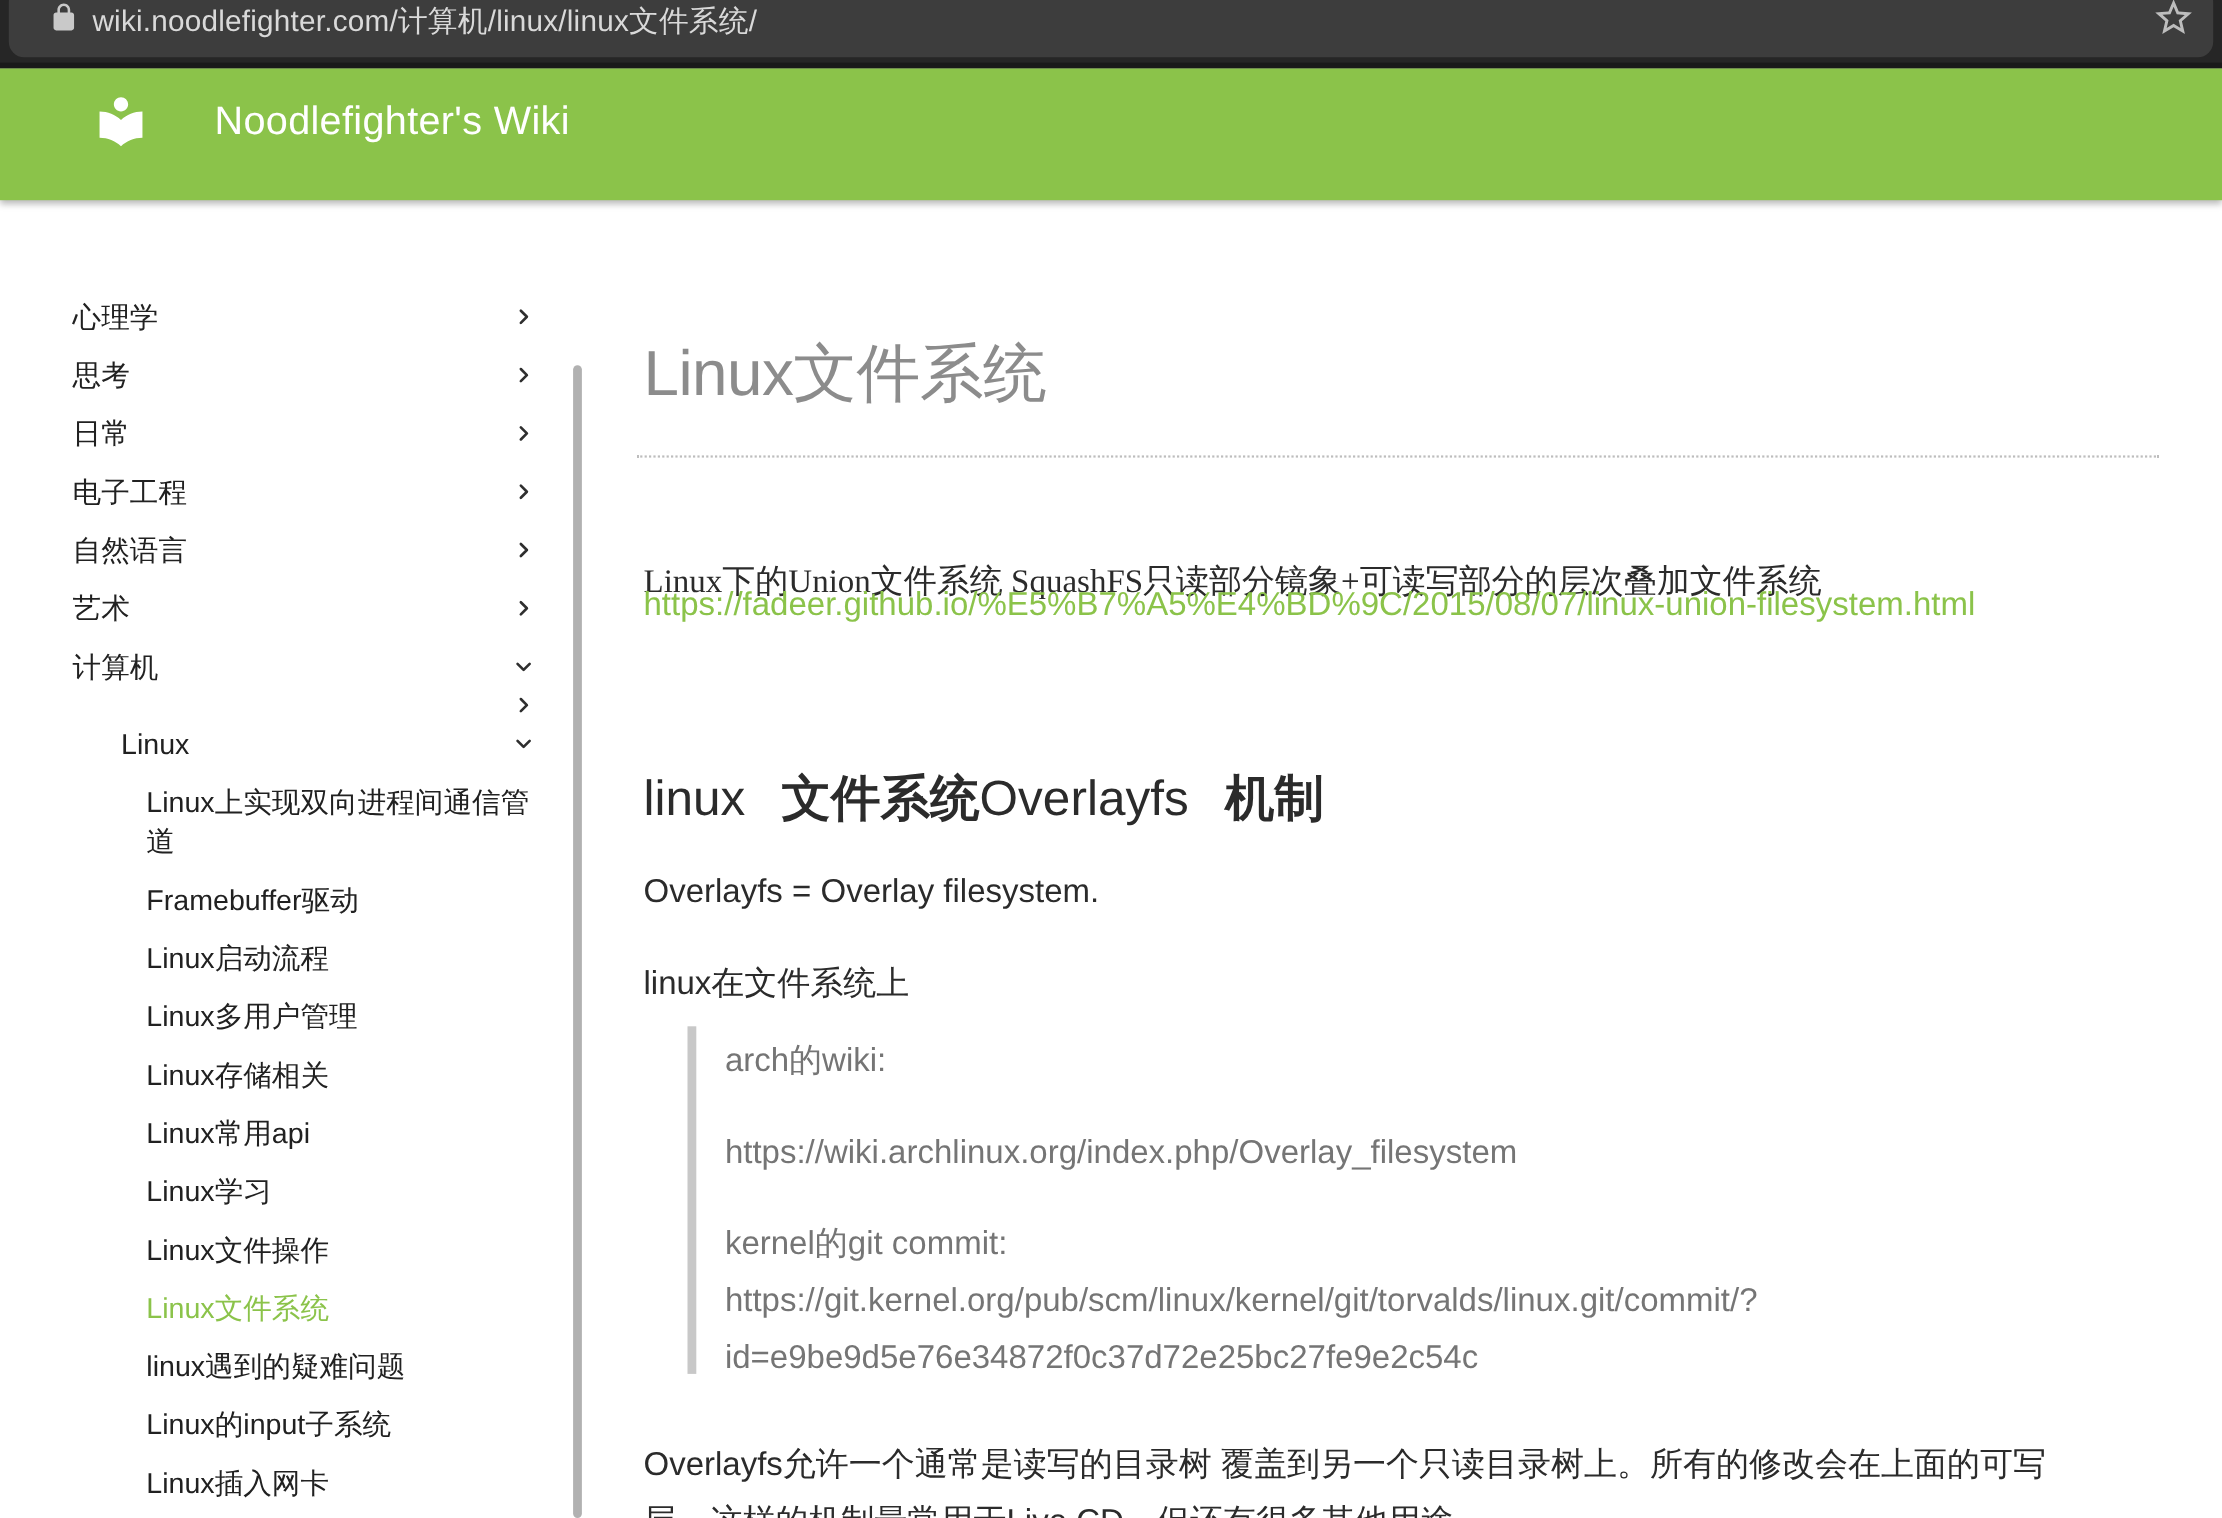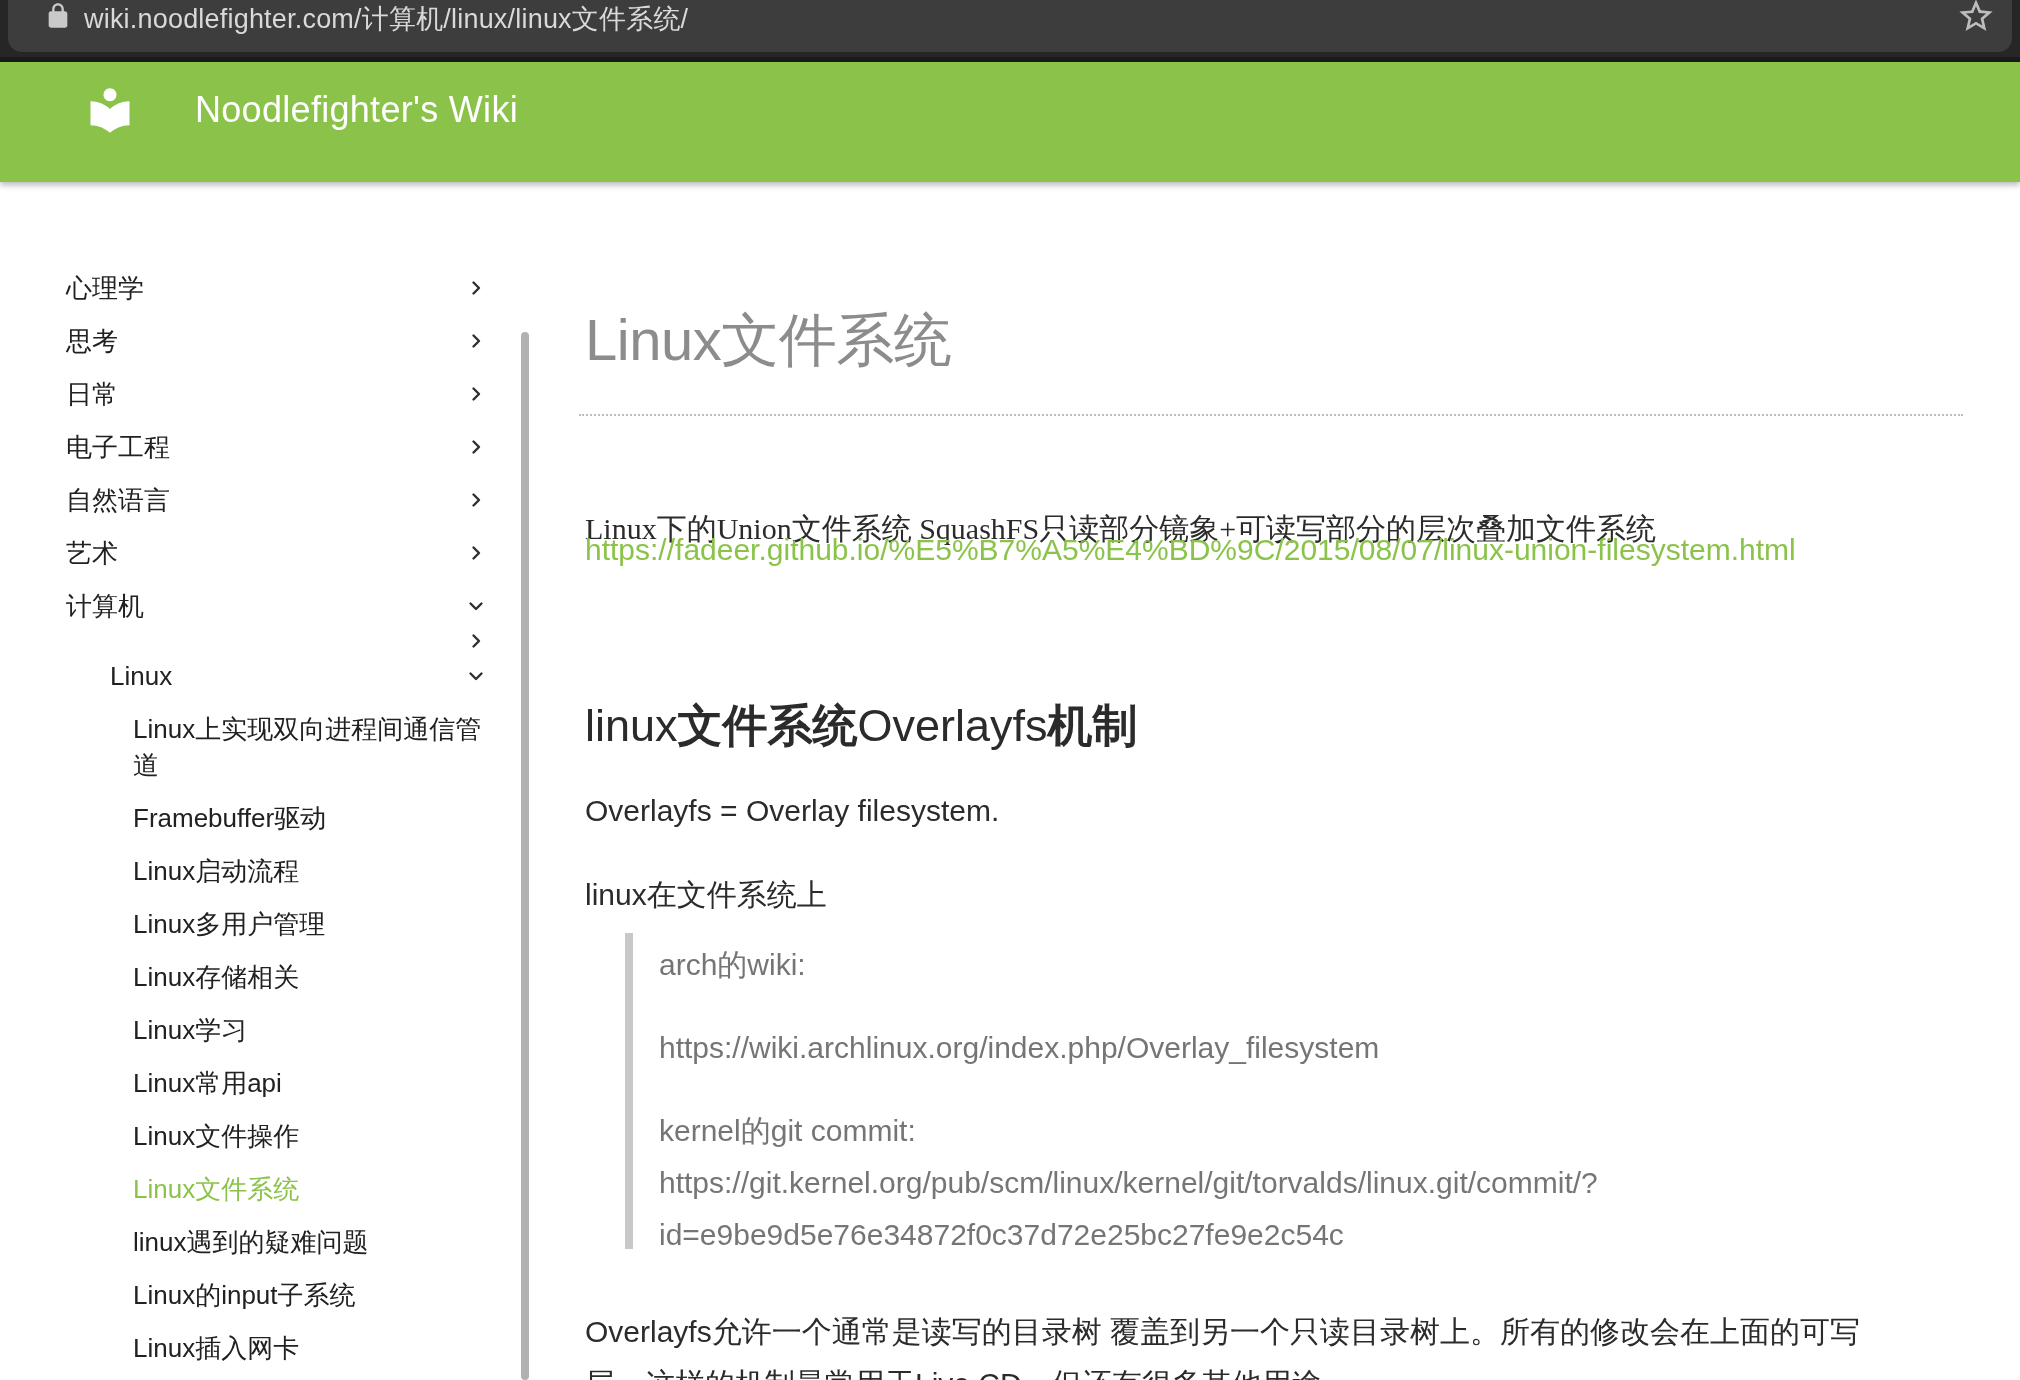--- a/index.html
+++ b/index.html
@@ -29,21 +29,21 @@
   .sb-scroll{position:absolute;left:521px;top:332px;width:8px;height:1048px;background:var(--c-scrollbar,#b1b1b1);border-radius:4px;z-index:6;}
   
   .main{position:absolute;left:585px;top:0;width:1385px;z-index:4;}
   .h1{position:absolute;left:0;top:268px;font-size:58px;line-height:66px;font-weight:300;color:var(--c-headgray,#8c8c8c);letter-spacing:-.5px;white-space:nowrap;}
   .dotrule{position:absolute;left:-6px;top:414px;width:1384px;border-top:2px dotted #bdbdbd;height:0;}
   .para{position:absolute;left:0;font-size:30px;line-height:38px;color:var(--c-text,#2b2b2b);white-space:nowrap;}
   .p1{top:480px;font-family:Liberation Serif, serif;}
   .link{color:var(--c-accent,#8bc34a);text-decoration:none;cursor:pointer;}
   .l1{position:absolute;left:0;top:531px;font-size:30px;line-height:38px;white-space:nowrap;display:block;}
   .h2{position:absolute;left:0;top:660px;font-size:45px;line-height:58px;font-weight:400;color:var(--c-text,#2b2b2b);white-space:nowrap;}
-  .h2 .b{font-weight:700;}
+  .h2 .b{font-weight:700;margin-left:33px;}
   .p2{top:762px;}
   .p3{top:846px;}
   .quote{position:absolute;left:0;top:917px;width:1370px;height:316px;border-left:8px solid var(--c-quoteborder,#c8c8c8);box-sizing:border-box;padding-left:20px;}
   .qline{position:absolute;left:26px;font-size:30px;line-height:38px;color:var(--c-quotetext,#757575);white-space:nowrap;}
   .q1{top:13px;}
   .qlink1{top:96px;}
   .q2{top:179px;}
   .qlink2{top:231px;}
   .qlink2 .ql{display:block;height:52px;line-height:38px;}
   .p4{position:absolute;left:0;top:1282px;font-size:30px;color:var(--c-text,#2b2b2b);}
@@ -140,24 +140,24 @@
     <div class="srow lvl3">
       <span class="slabel">Linux启动流程</span>
     </div>
     <div class="srow lvl3">
       <span class="slabel">Linux多用户管理</span>
     </div>
     <div class="srow lvl3">
       <span class="slabel">Linux存储相关</span>
     </div>
     <div class="srow lvl3">
+      <span class="slabel">Linux常用api</span>
+    </div>
+    <div class="srow lvl3">
       <span class="slabel">Linux学习</span>
-    </div>
-    <div class="srow lvl3">
-      <span class="slabel">Linux常用api</span>
     </div>
     <div class="srow lvl3">
       <span class="slabel">Linux文件操作</span>
     </div>
     <div class="srow lvl3 active">
       <span class="slabel">Linux文件系统</span>
     </div>
     <div class="srow lvl3">
       <span class="slabel">linux遇到的疑难问题</span>
     </div>

